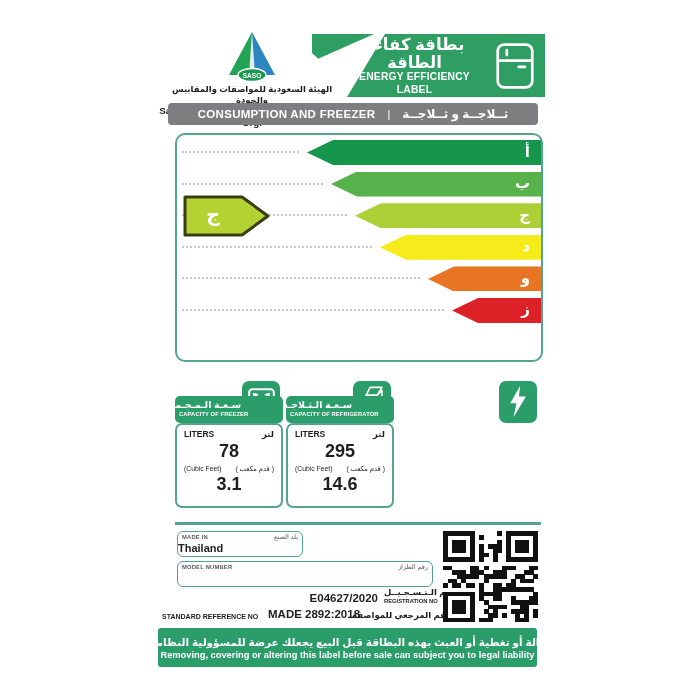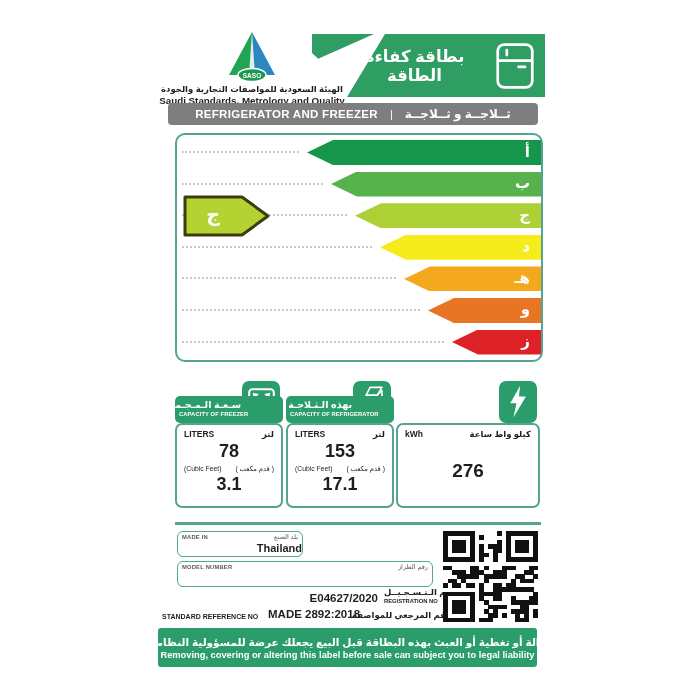--- a/index.html
+++ b/index.html
@@ -70,21 +70,21 @@
   .alt-ar{font-size:6.8px;direction:rtl;}
   .pval2{text-align:center;font-size:18px;font-weight:bold;margin-top:1px;}
   .energy .pval{flex:1;display:flex;align-items:center;justify-content:center;font-size:19px;margin:0;}
 
   .divider{position:absolute;left:175px;top:522px;width:366px;height:2.5px;background:var(--box-border);}
 
   
   .dbox{position:absolute;border:1.5px solid var(--box-border);border-radius:6px;background:#fff;box-sizing:border-box;}
   .dbox .dl-en{position:absolute;top:1.5px;left:4px;font-size:5.8px;font-weight:bold;color:var(--label-gray);letter-spacing:.2px;}
   .dbox .dl-ar{position:absolute;top:1px;right:4px;font-size:6.5px;color:var(--label-gray);direction:rtl;}
-  .dbox .dval{position:absolute;left:0;right:0;bottom:2px;text-align:right;font-size:11px;font-weight:bold;}
+  .dbox .dval{position:absolute;left:0;right:0;bottom:2px;text-align:left;font-size:11px;font-weight:bold;}
   .box-madein{left:177px;top:531px;width:126px;height:26px;}
   .box-brand{left:307px;top:531px;width:126px;height:26px;}
   .box-model{left:177px;top:561px;width:256px;height:26px;}
 
   .reg-value{position:absolute;left:286px;top:592px;width:92px;text-align:right;
     font-size:11.5px;font-weight:bold;}
   .reg-labels{position:absolute;left:384px;top:588px;line-height:1.1;}
   .reg-ar{font-size:8.5px;font-weight:bold;direction:rtl;display:block;}
   .reg-en{font-size:5.8px;font-weight:bold;display:block;margin-top:1px;}
   .std-en{position:absolute;left:162px;top:613px;font-size:7px;font-weight:bold;}
@@ -107,39 +107,40 @@
 <div class="page">
 
   <div class="saso-block">
     <svg class="saso-logo" viewBox="0 0 60 54">
       <polygon points="30,2 7,45 30,45" style="fill:var(--logo-green)"></polygon>
       <polygon points="30,2 53,45 30,45" style="fill:var(--logo-blue)"></polygon>
       <polygon points="30,2 27,45 33,45" fill="#ffffff" opacity="0.85"></polygon>
       <ellipse cx="30" cy="45" rx="14" ry="6.5" style="fill:var(--logo-badge)" stroke="#fff" stroke-width="1.4"></ellipse>
       <text x="30" y="47.5" text-anchor="middle" font-size="6.5" font-weight="bold" fill="#fff">SASO</text>
     </svg>
-    <div class="org-ar" dir="rtl">الهيئة السعودية للمواصفات التجارية والجودة</div>
+    <div class="org-ar" dir="rtl">الهيئة السعودية للمواصفات والمقاييس والجودة</div>
     <div class="org-en">Saudi Standards, Metrology and Quality Org.</div>
   </div>
 
   <div class="banner-wedge"></div>
   <div class="banner">
     <div class="banner-text">
       <div class="banner-title-ar" dir="rtl">بطاقة كفاءة الطاقة</div>
+      <div class="banner-title-en">ENERGY EFFICIENCY LABEL</div>
     </div>
     <svg class="fridge-ic" viewBox="0 0 44 52">
       <rect x="3" y="2.5" width="38" height="47" rx="7" fill="none" stroke="#fff" stroke-width="3"></rect>
       <line x1="3" y1="20" x2="41" y2="20" stroke="#fff" stroke-width="3"></line>
       <line x1="13" y1="8.5" x2="13" y2="14" stroke="#fff" stroke-width="3" stroke-linecap="round"></line>
       <line x1="26" y1="27" x2="33" y2="27" stroke="#fff" stroke-width="3" stroke-linecap="round"></line>
     </svg>
   </div>
 
   <div class="appliance-bar">
-    <span class="appliance-en">REFRIGERATOR AND FREEZER</span>
+    <span class="appliance-en">CONSUMPTION AND FREEZER</span>
     <span class="appliance-sep">|</span>
     <span class="appliance-ar" dir="rtl">ثــلاجــة و ثــلاجــة</span>
   </div>
 
   <div class="ratings-box">
     <div class="rating-row">
       <div class="dotline" style="right: 242px;"></div>
       <div class="r-arrow" style="background: rgb(21, 150, 75); width: 234px;">
         <span class="r-letter">أ</span>
       </div>
@@ -153,26 +154,20 @@
     <div class="rating-row">
       <div class="dotline" style="right: 194px;"></div>
       <div class="r-arrow" style="background: rgb(174, 208, 55); width: 186px;">
         <span class="r-letter">ج</span>
       </div>
     </div>
     <div class="rating-row">
       <div class="dotline" style="right: 169px;"></div>
       <div class="r-arrow" style="background: rgb(247, 236, 27); width: 161px;">
         <span class="r-letter">د</span>
-      </div>
-    </div>
-    <div class="rating-row">
-      <div class="dotline" style="right: 145px;"></div>
-      <div class="r-arrow" style="background: rgb(243, 168, 30); width: 137px;">
-        <span class="r-letter">هـ</span>
       </div>
     </div>
     <div class="rating-row">
       <div class="dotline" style="right: 121px;"></div>
       <div class="r-arrow" style="background: rgb(232, 117, 36); width: 113px;">
         <span class="r-letter">و</span>
       </div>
     </div>
     <div class="rating-row">
       <div class="dotline" style="right: 97px;"></div>
@@ -232,49 +227,42 @@
           <g fill="none" stroke="#fff" stroke-width="2" stroke-linejoin="round">
             <path d="M8,13 L13,3 L28,3 L22,13 Z"></path>
             <rect x="8" y="13" width="14" height="26"></rect>
             <path d="M22,13 L28,7 L28,33 L22,39"></path>
           </g>
           <circle cx="20" cy="27" r="4.5" fill="#fff"></circle>
           <text x="20" y="29" text-anchor="middle" font-size="5" font-weight="bold" fill="#2b9d6a">1L</text>
         </svg>
       </div>
       <div class="phead">
-        <div class="t-ar" dir="rtl">بهذه الـثـلاجـة</div>
+        <div class="t-ar" dir="rtl">سـعـة الـثـلاجـة</div>
         <div class="t-en">CAPACITY OF REFRIGERATOR</div>
       </div>
       <div class="pbody">
         <div class="unit-row">
           <span class="unit-en">LITERS</span>
           <span class="unit-ar" dir="rtl">لتر</span>
         </div>
-        <div class="pval">153</div>
+        <div class="pval">295</div>
         <div class="alt-row">
           <span class="alt-en">(Cubic Feet)</span>
           <span class="alt-ar" dir="rtl">( قدم مكعب )</span>
         </div>
-        <div class="pval2">17.1</div>
+        <div class="pval2">14.6</div>
       </div>
     </div>
 
     <div class="panel energy">
       <div class="ptab">
         <svg viewBox="0 0 26 40">
           <polygon points="15,1 3,22 10.5,22 7,39 22,14 13.5,14" fill="#fff"></polygon>
         </svg>
-      </div>
-      <div class="pbody">
-        <div class="unit-row">
-          <span class="unit-en">kWh</span>
-          <span class="unit-ar" dir="rtl">كيلو واط ساعة</span>
-        </div>
-        <div class="pval">276</div>
       </div>
     </div>
 
   </div>
 
   <div class="divider"></div>
 
   <div class="dbox box-madein">
     <span class="dl-en">MADE IN</span>
     <span class="dl-ar" dir="rtl">بلد الصنع</span>

